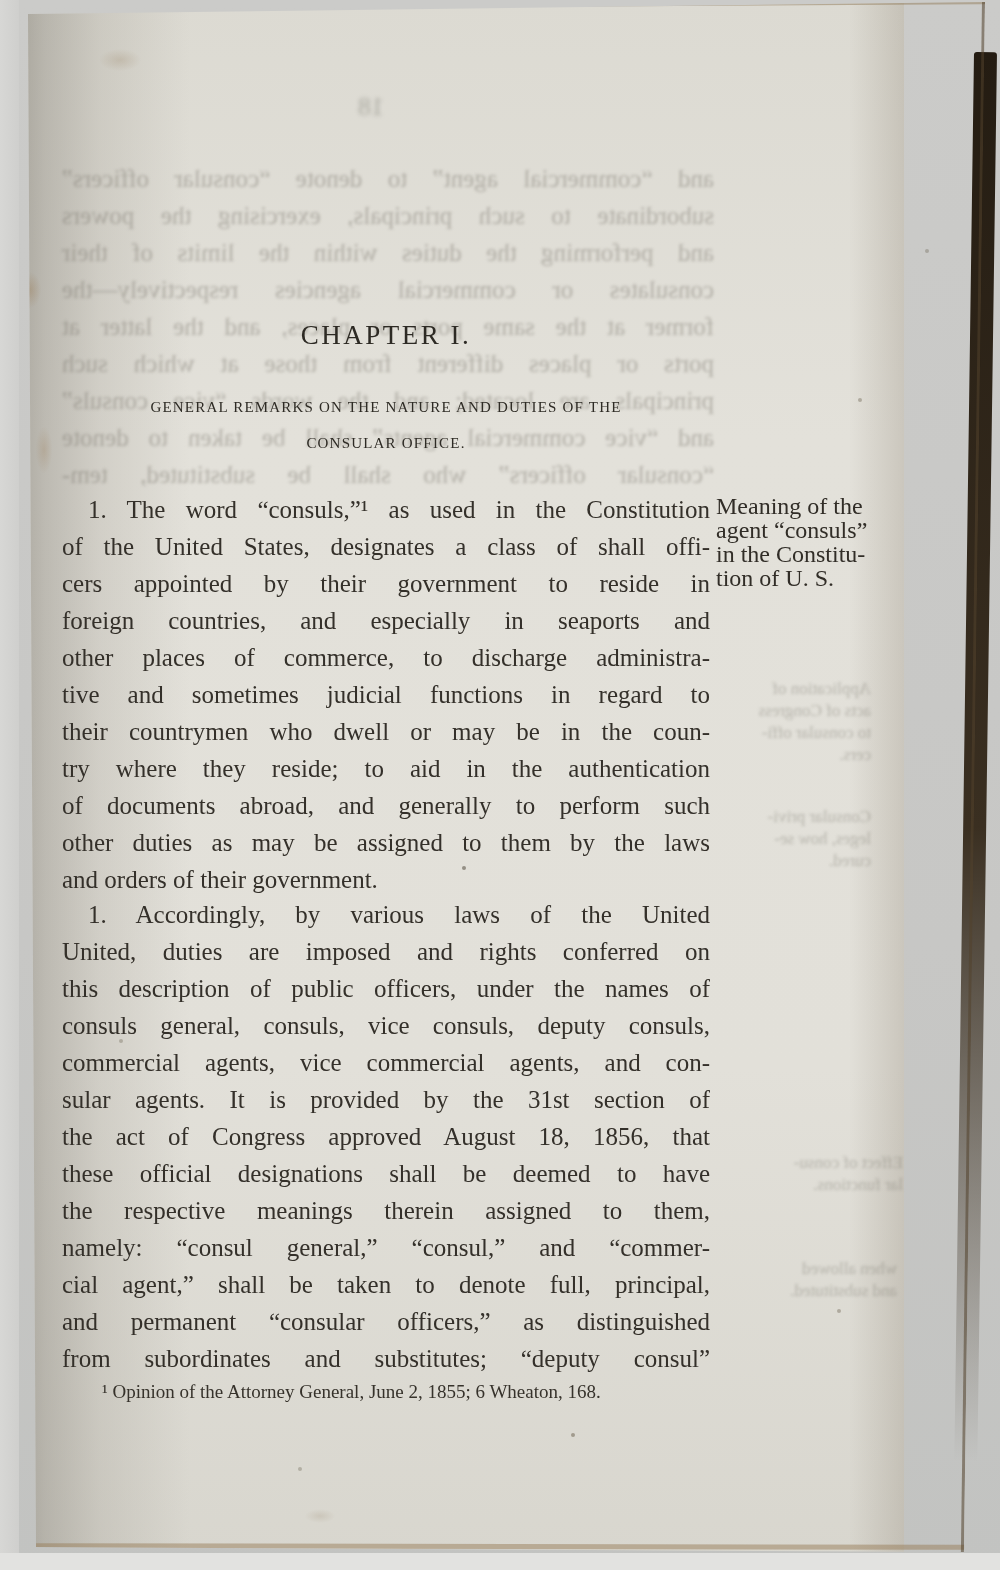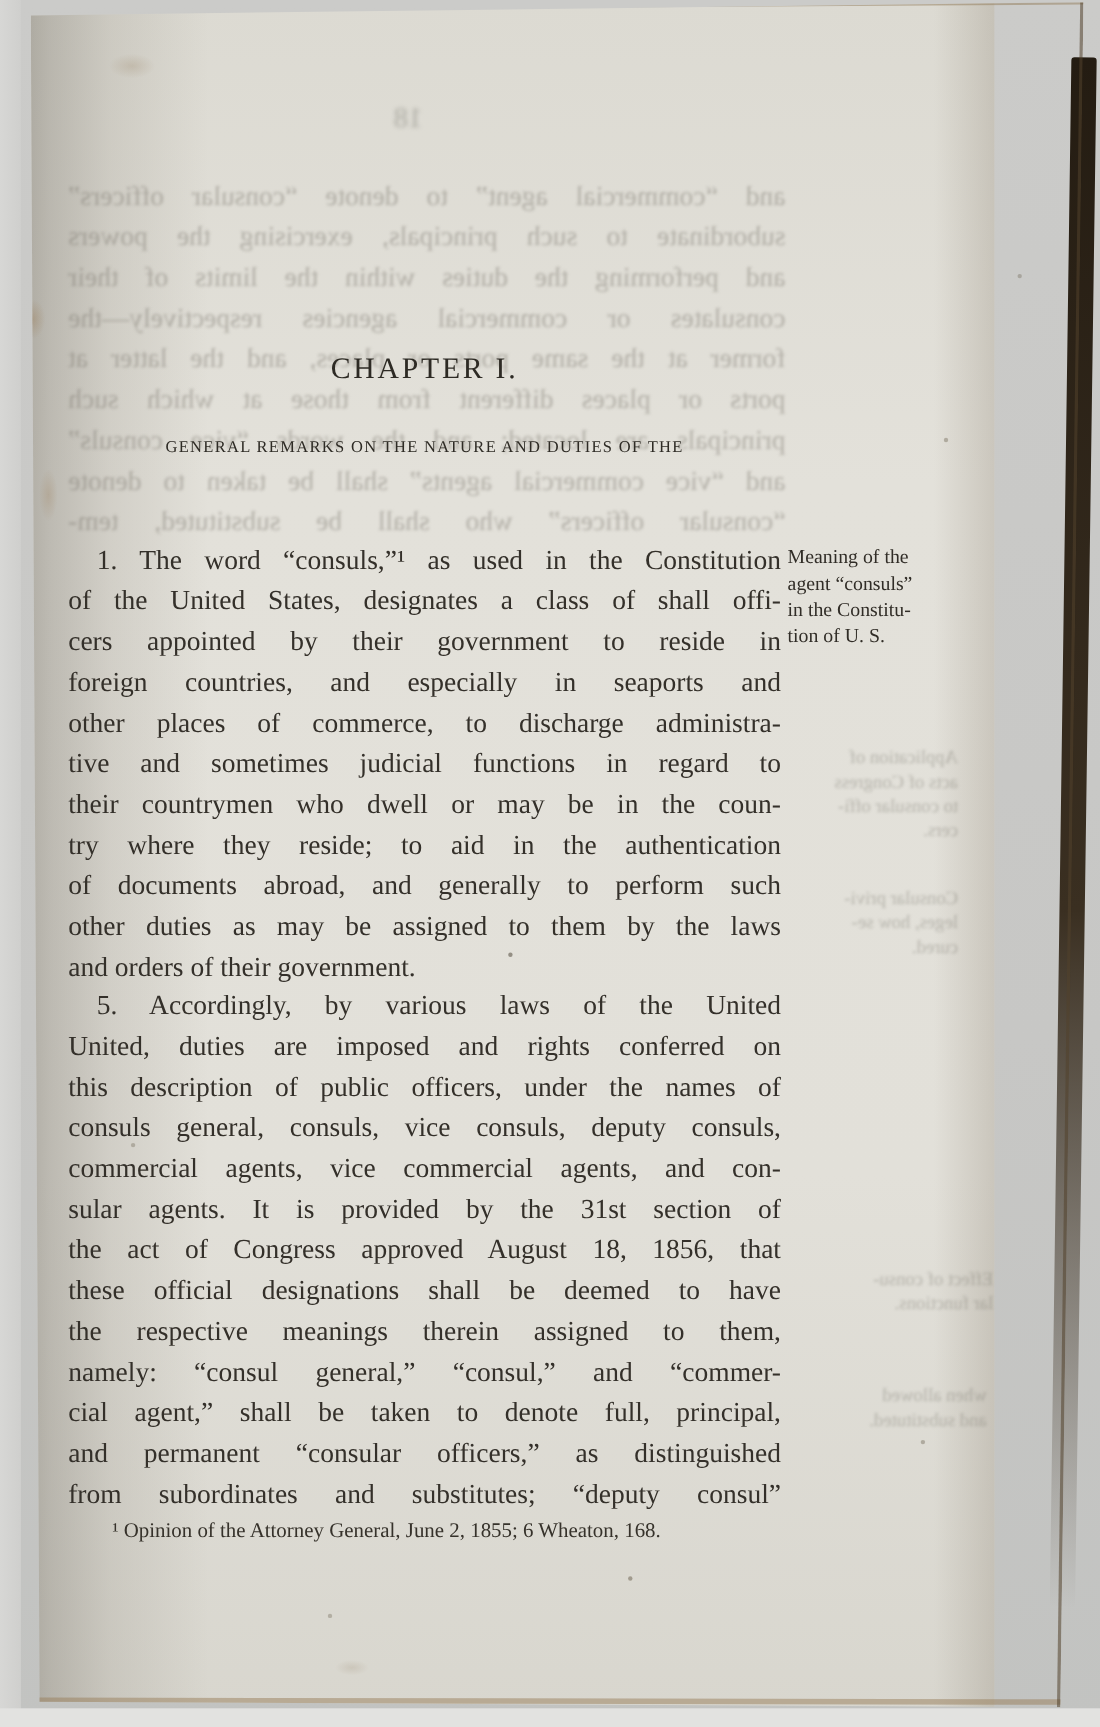--- a/index.html
+++ b/index.html
@@ -54,21 +54,21 @@
     font-size:15px;letter-spacing:1.2px;color:#2e2b25;}
   .subhead1{top:399px;}
   .subhead2{top:435px;}
   .para{position:absolute;left:62px;width:648px;font-size:25px;line-height:37px;color:#34302a;}
   .para .bodyline{text-align:justify;text-align-last:justify;height:37px;overflow:hidden;
     white-space:nowrap;}
   .para .bodyline:first-child{text-indent:26px;}
   .ragged-last .bodyline:last-child{text-align-last:left;}
   .para1{top:491px;}
   .para2{top:896px;}
-  .margin-note{position:absolute;left:716px;width:152px;font-size:18px;line-height:24px;
+  .margin-note{position:absolute;left:716px;width:152px;font-size:24px;line-height:24px;
     color:#312d27;}
   .note1{top:494px;}
   .note2{top:897px;}
   .footnote{position:absolute;left:102px;top:1381px;width:600px;font-size:19px;color:#36322b;}
 </style>
 </head>
 <body>
 
 <div class="canvas">
   <div class="left-strip"></div>
@@ -111,20 +111,21 @@
         <div>Effect of consu-</div>
         <div>lar functions.</div>
       </div>
     <div class="bleed bleed-note" style="left:742px;top:1258px;">
         <div>when allowed</div>
         <div>and substituted.</div>
       </div>
 
     <h1 class="chapter">CHAPTER I.</h1>
     <div class="subhead subhead1">GENERAL REMARKS ON THE NATURE AND DUTIES OF THE</div>
+    <div class="subhead subhead2">CONSULAR OFFICE.</div>
 
     <div class="para para1 ragged-last">
         <div class="bodyline">1.  The word “consuls,”¹ as used in the Constitution</div>
         <div class="bodyline">of the United States, designates a class of shall offi-</div>
         <div class="bodyline">cers appointed by their government to reside in</div>
         <div class="bodyline">foreign countries, and especially in seaports and</div>
         <div class="bodyline">other places of commerce, to discharge administra-</div>
         <div class="bodyline">tive and sometimes judicial functions in regard to</div>
         <div class="bodyline">their countrymen who dwell or may be in the coun-</div>
         <div class="bodyline">try where they reside; to aid in the authentication</div>
@@ -133,21 +134,21 @@
         <div class="bodyline">and orders of their government.</div>
       </div>
     <div class="margin-note note1">
         <div>Meaning of the</div>
         <div>agent “consuls”</div>
         <div>in the Constitu-</div>
         <div>tion of U. S.</div>
       </div>
 
     <div class="para para2">
-        <div class="bodyline">5.  Accordingly, by various laws of the United</div>
+        <div class="bodyline">1.  Accordingly, by various laws of the United</div>
         <div class="bodyline">United, duties are imposed and rights conferred on</div>
         <div class="bodyline">this description of public officers, under the names of</div>
         <div class="bodyline">consuls general, consuls, vice consuls, deputy consuls,</div>
         <div class="bodyline">commercial agents, vice commercial agents, and con-</div>
         <div class="bodyline">sular agents.  It is provided by the 31st section of</div>
         <div class="bodyline">the act of Congress approved August 18, 1856, that</div>
         <div class="bodyline">these official designations shall be deemed to have</div>
         <div class="bodyline">the respective meanings therein assigned to them,</div>
         <div class="bodyline">namely: “consul general,” “consul,” and “commer-</div>
         <div class="bodyline">cial agent,” shall be taken to denote full, principal,</div>

